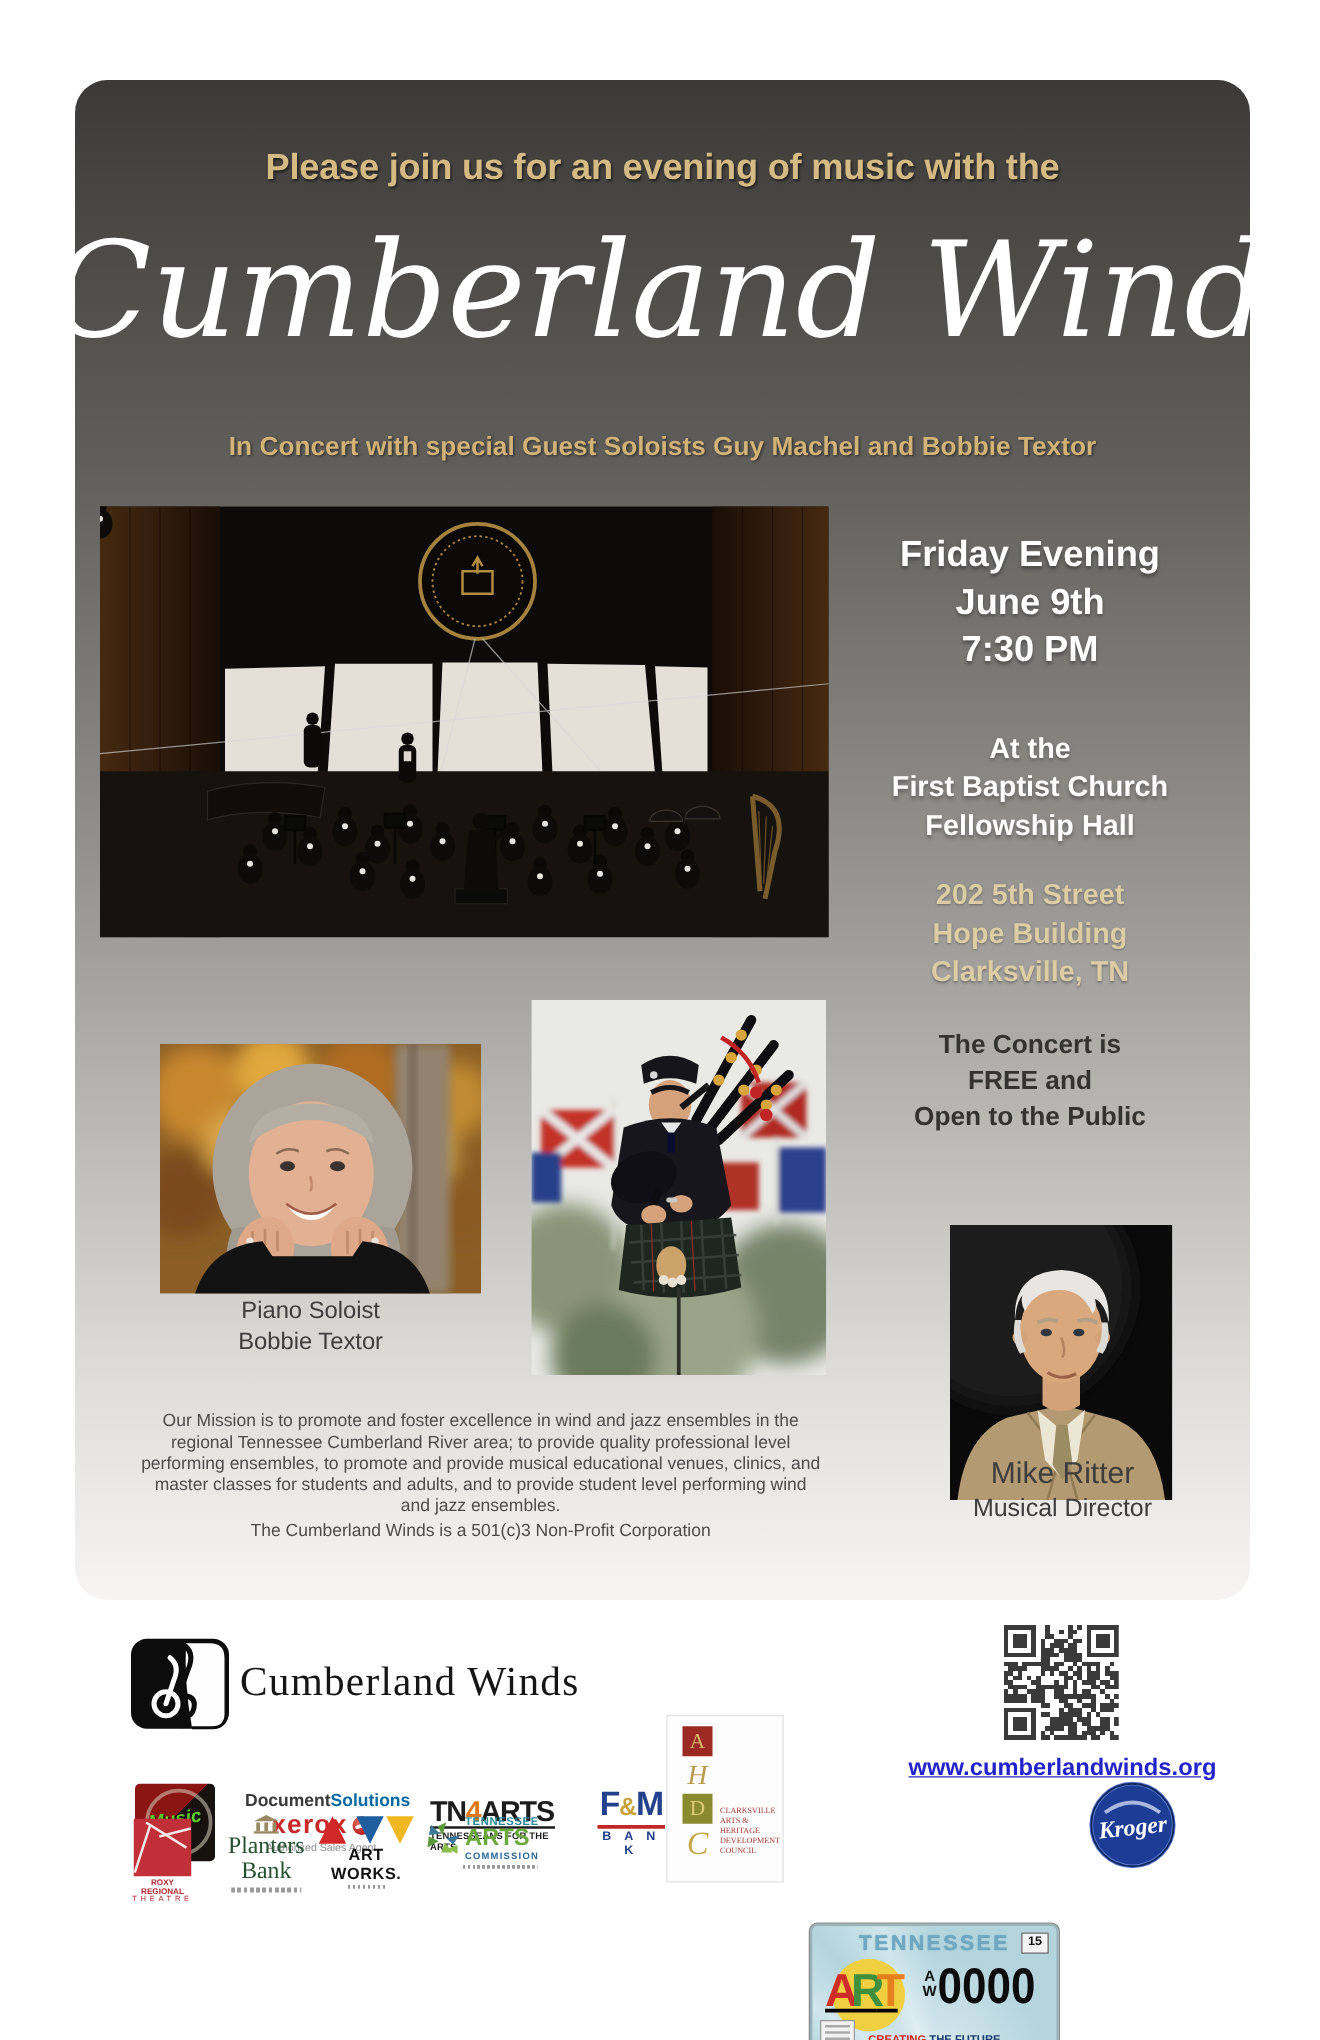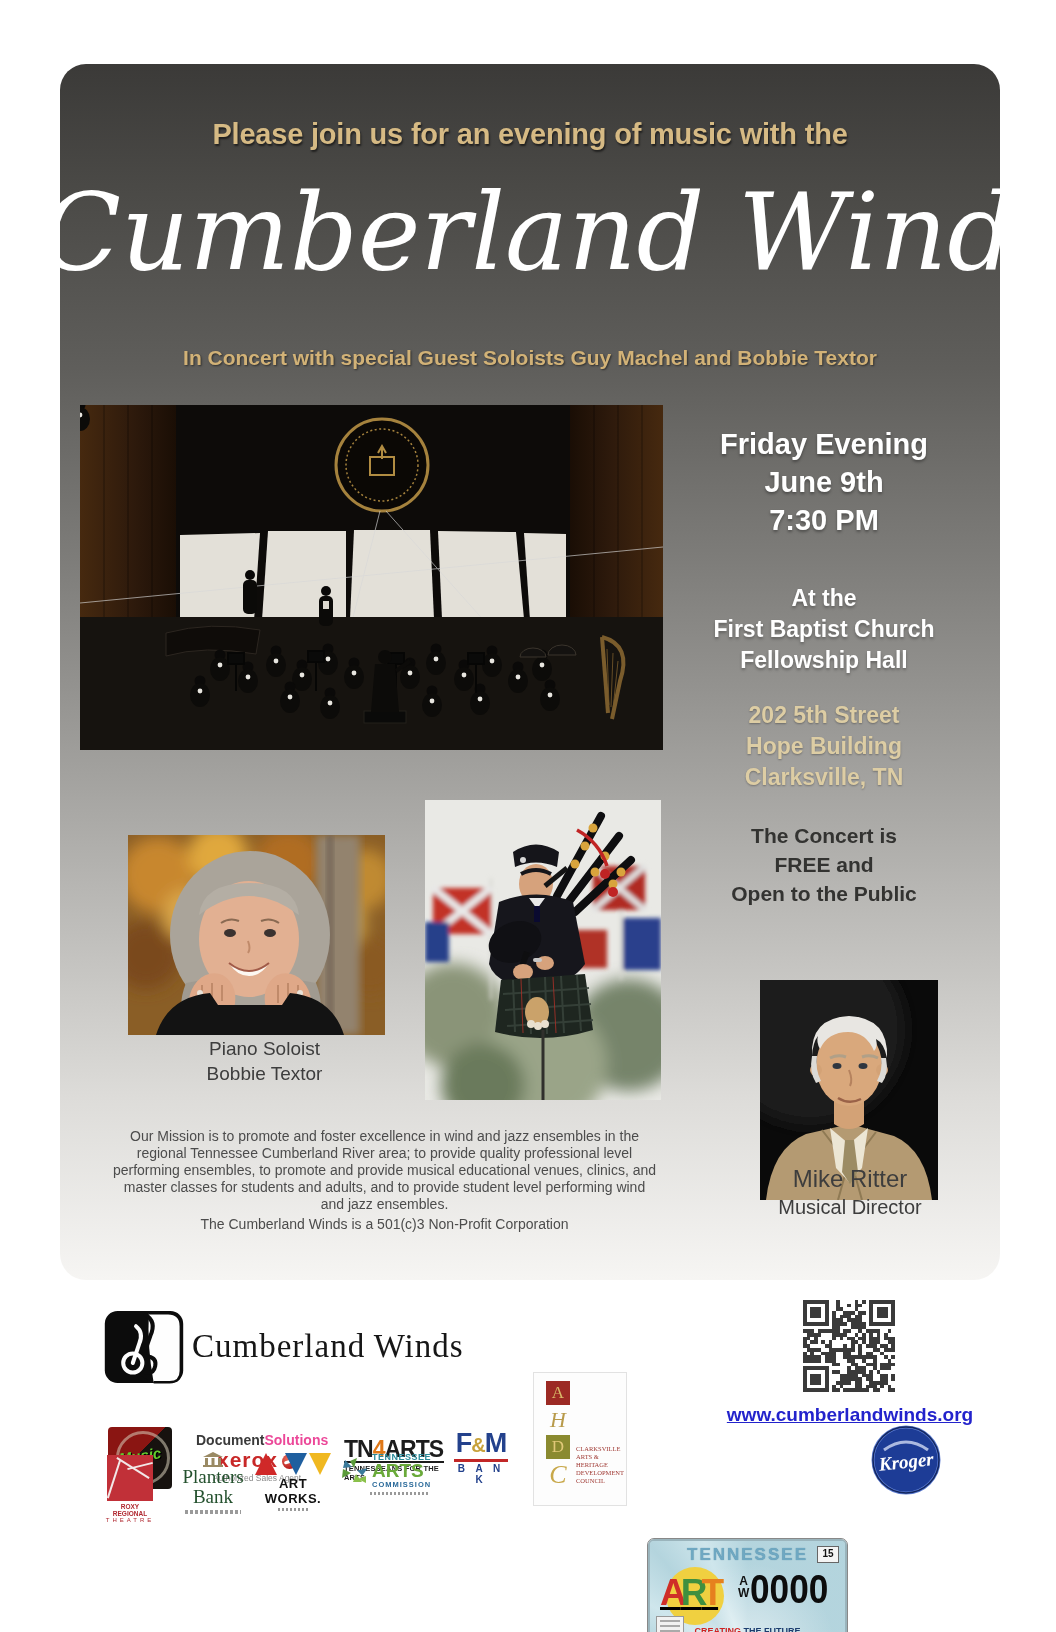--- a/index.html
+++ b/index.html
@@ -35,21 +35,21 @@
     color:#2323cc;text-decoration:underline;display:block;}
   .footer-line{left:90px;top:1548px;width:560px;text-align:center;font-style:italic;font-size:17px;color:#2b2b2b;}
   
   .sp{position:absolute;}
   .music-sq{width:64px;height:62px;border-radius:4px;background:linear-gradient(135deg,#8a1512 46%,#17120f 46%);position:relative;overflow:hidden;}
   .music-sq .ring{position:absolute;left:8px;top:4px;width:48px;height:48px;border:3px solid rgba(215,205,185,.55);border-radius:50%;}
   .music-sq .txt{position:absolute;left:0;top:20px;width:100%;text-align:center;font-size:15px;font-weight:bold;font-style:italic;
     color:#63cc2d;transform:rotate(-8deg);text-shadow:1px 1px 0 #000;}
   .docsol{width:122px;text-align:center;}
   .docsol .l1{font-size:14px;font-weight:bold;color:#3a3a3a;}
-  .docsol .l1 .red{color:#ec4899;text-align:right;}
+  .docsol .l1 .red{color:#0369a1;text-align:right;}
   .docsol .xr{font-size:21px;font-weight:bold;color:#c82828;letter-spacing:1px;}
   .docsol .sphere{display:inline-block;width:15px;height:15px;border-radius:50%;background:radial-gradient(circle at 34% 32%,#e86a5a,#b81d1d 70%);vertical-align:-2px;margin-left:4px;position:relative;}
   .docsol .sphere i{position:absolute;left:2px;top:6px;width:11px;height:3px;background:#fff;border-radius:2px;transform:rotate(-18deg);}
   .docsol .l3{font-size:8.5px;color:#8a8a8a;margin-top:1px;}
   .tn4{width:100px;text-align:left;}
   .tn4 .b{font-size:23px;font-weight:bold;color:#1c1c1c;letter-spacing:-1px;line-height:24px;}
   .tn4 .b .four{color:#e07818;}
   .tn4 .tg{font-size:7.5px;font-weight:bold;color:#1c1c1c;border-top:2px solid #1c1c1c;padding-top:1px;letter-spacing:.2px;}
   .fmb{width:58px;text-align:center;}
   .fmb .b{font-size:27px;font-weight:bold;color:#23418c;line-height:26px;letter-spacing:-1px;}
@@ -280,21 +280,21 @@
       <path d="M101 128 q20 16 40 0" stroke="#a05a48" stroke-width="2" fill="none"></path>
       <ellipse cx="84" cy="166" rx="23" ry="28" fill="#dfa888" transform="rotate(14 84 166)"></ellipse>
       <ellipse cx="160" cy="166" rx="23" ry="28" fill="#dfa888" transform="rotate(-14 160 166)"></ellipse>
       <path d="M74 150 v18 M84 148 v20 M94 150 v16" stroke="#c08a6a" stroke-width="2" fill="none"></path>
       <path d="M150 150 v18 M160 148 v20 M170 150 v16" stroke="#c08a6a" stroke-width="2" fill="none"></path>
       <circle cx="72" cy="158" r="3" fill="#e8e2d8"></circle>
         <circle cx="172" cy="158" r="3" fill="#e8e2d8"></circle>
       <path d="M28 200 q12 -38 54 -42 l8 12 h64 l8 -12 q42 4 54 42 z" fill="#131313"></path>
     </svg>
   </div>
-  <div class="caption" style="left:136px;top:1036px;width:257px;">
+  <div class="caption" style="left:120px;top:1036px;width:257px;">
     <div>Piano Soloist</div>
     <div>Bobbie Textor</div>
   </div>
 
   <div class="photo abs" style="left:425px;top:800px;width:236px;height:300px;">
     <svg viewBox="0 0 236 300" preserveAspectRatio="none">
       <rect width="236" height="300" fill="#e9e9e5"></rect>
       <g filter="url(#b8)">
         <circle cx="28" cy="215" r="52" fill="#8a9478"></circle>
           <circle cx="204" cy="235" r="56" fill="#76846a"></circle>
@@ -696,21 +696,21 @@
     <div class="l1"><span>Document</span><span class="red">Solutions</span></div>
     <div class="xr"><span>xerox</span><span class="sphere"><i></i></span></div>
     <div class="l3">Authorized Sales Agent</div>
   </div>
 
   <div class="sp tn4" style="left:344px;top:1437px;">
     <div class="b"><span>TN</span><span class="four">4</span><span>ARTS</span></div>
     <div class="tg">TENNESSEANS FOR THE ARTS</div>
   </div>
 
-  <div class="sp fmb" style="left:452px;top:1430px;">
+  <div class="sp fmb" style="left:476px;top:1430px;">
     <div class="b"><span>F</span><span class="amp">&amp;</span><span>M</span></div>
     <div class="bar"></div>
     <div class="w">B A N K</div>
   </div>
 
   <div class="sp ahdc" style="left:533px;top:1372px;">
     <div class="lt sqA">A</div>
     <div class="lt sH">H</div>
     <div class="lt sqD">D</div>
     <div class="lt sC">C</div>

